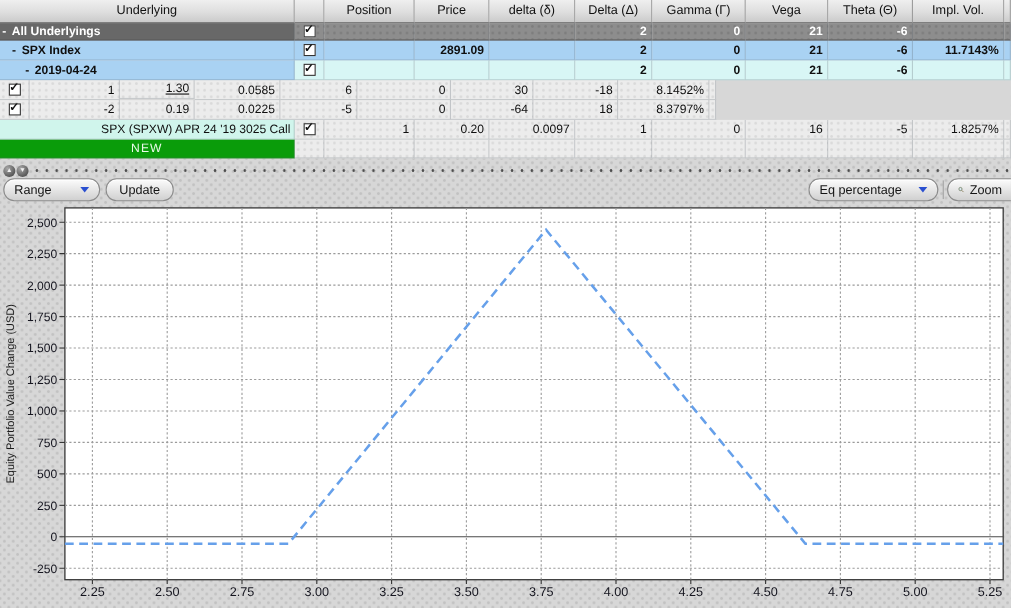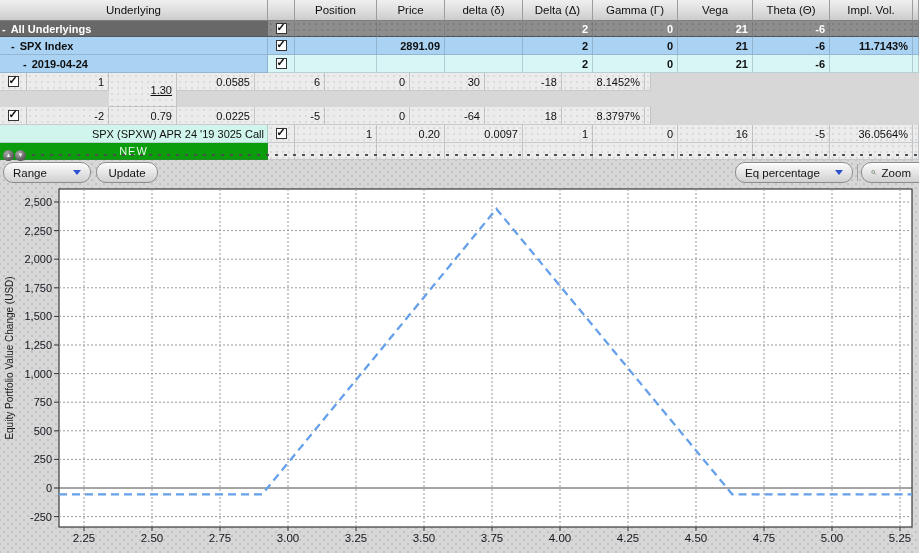--- a/index.html
+++ b/index.html
@@ -153,37 +153,37 @@
           <div class="tcell cell-cyan num bold" style="width: 83px; height: 18px;"></div>
           <div class="tcell cell-cyan" style="width: 6px; height: 18px;"></div>
         </div>
         <div class="trow">
           <div class="tcell cell-dotted ctr" style="width: 27px; height: 18px;">
             <span class="checkbox">
               <span>✓</span>
             </span>
           </div>
           <div class="tcell cell-dotted num" style="width: 82px; height: 18px;">1</div>
-          <div class="tcell cell-dotted num" style="width: 68px; height: 34px; text-decoration: underline;">1.30</div>
+          <div class="tcell cell-dotted num" style="width: 68px; height: 17px; text-decoration: underline;">1.30</div>
           <div class="tcell cell-dotted num" style="width: 78px; height: 18px;">0.0585</div>
           <div class="tcell cell-dotted num" style="width: 70px; height: 18px;">6</div>
           <div class="tcell cell-dotted num" style="width: 85px; height: 18px;">0</div>
           <div class="tcell cell-dotted num" style="width: 75px; height: 18px;">30</div>
           <div class="tcell cell-dotted num" style="width: 77px; height: 18px;">-18</div>
           <div class="tcell cell-dotted num" style="width: 83px; height: 18px;">8.1452%</div>
           <div class="tcell cell-dotted" style="width: 6px; height: 18px;"></div>
         </div>
         <div class="trow">
           <div class="tcell cell-dotted ctr" style="width: 27px; height: 18px;">
             <span class="checkbox">
               <span>✓</span>
             </span>
           </div>
           <div class="tcell cell-dotted num" style="width: 82px; height: 18px;">-2</div>
-          <div class="tcell cell-dotted num" style="width: 68px; height: 18px;">0.79</div>
+          <div class="tcell cell-dotted num" style="width: 68px; height: 18px;">0.19</div>
           <div class="tcell cell-dotted num" style="width: 78px; height: 18px;">0.0225</div>
           <div class="tcell cell-dotted num" style="width: 70px; height: 18px;">-5</div>
           <div class="tcell cell-dotted num" style="width: 85px; height: 18px;">0</div>
           <div class="tcell cell-dotted num" style="width: 75px; height: 18px;">-64</div>
           <div class="tcell cell-dotted num" style="width: 77px; height: 18px;">18</div>
           <div class="tcell cell-dotted num" style="width: 83px; height: 18px;">8.3797%</div>
           <div class="tcell cell-dotted" style="width: 6px; height: 18px;"></div>
         </div>
         <div class="trow">
           <div class="tcell cell-mint" style="width: 268px; height: 18px; justify-content: flex-end; padding-right: 3px;">
@@ -194,21 +194,21 @@
               <span>✓</span>
             </span>
           </div>
           <div class="tcell cell-dotted num" style="width: 82px; height: 18px;">1</div>
           <div class="tcell cell-dotted num" style="width: 68px; height: 18px;">0.20</div>
           <div class="tcell cell-dotted num" style="width: 78px; height: 18px;">0.0097</div>
           <div class="tcell cell-dotted num" style="width: 70px; height: 18px;">1</div>
           <div class="tcell cell-dotted num" style="width: 85px; height: 18px;">0</div>
           <div class="tcell cell-dotted num" style="width: 75px; height: 18px;">16</div>
           <div class="tcell cell-dotted num" style="width: 77px; height: 18px;">-5</div>
-          <div class="tcell cell-dotted num" style="width: 83px; height: 18px;">36.0564%</div>
+          <div class="tcell cell-dotted num" style="width: 83px; height: 18px;">1.8257%</div>
           <div class="tcell cell-dotted" style="width: 6px; height: 18px;"></div>
         </div>
         <div class="trow">
           <div class="tcell cell-green" style="width: 268px; height: 17px;">
             <span class="new-label">NEW</span>
           </div>
           <div class="tcell cell-dotted" style="width: 27px; height: 17px;"></div>
           <div class="tcell cell-dotted" style="width: 82px; height: 17px;"></div>
           <div class="tcell cell-dotted" style="width: 68px; height: 17px;"></div>
           <div class="tcell cell-dotted" style="width: 78px; height: 17px;"></div>

